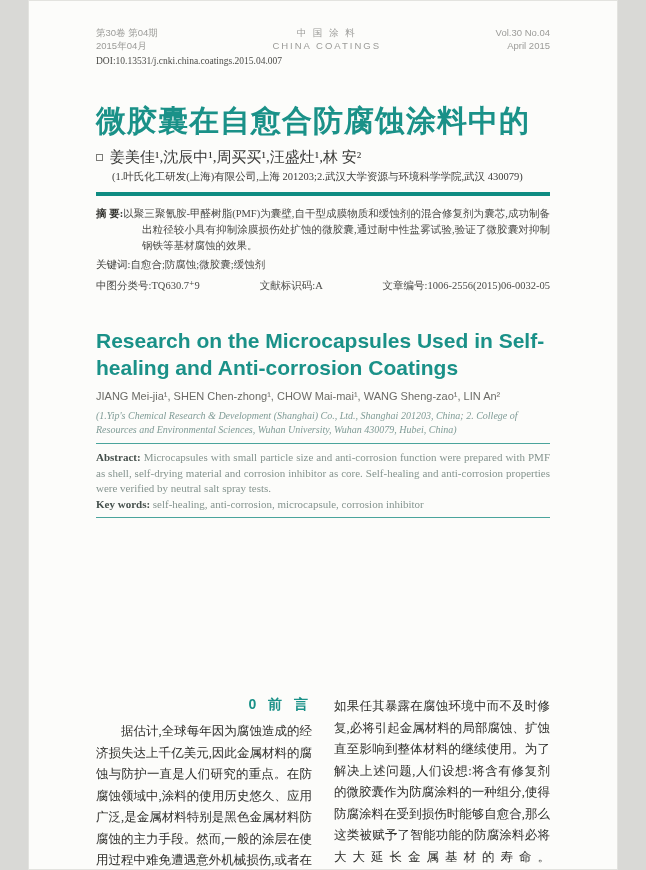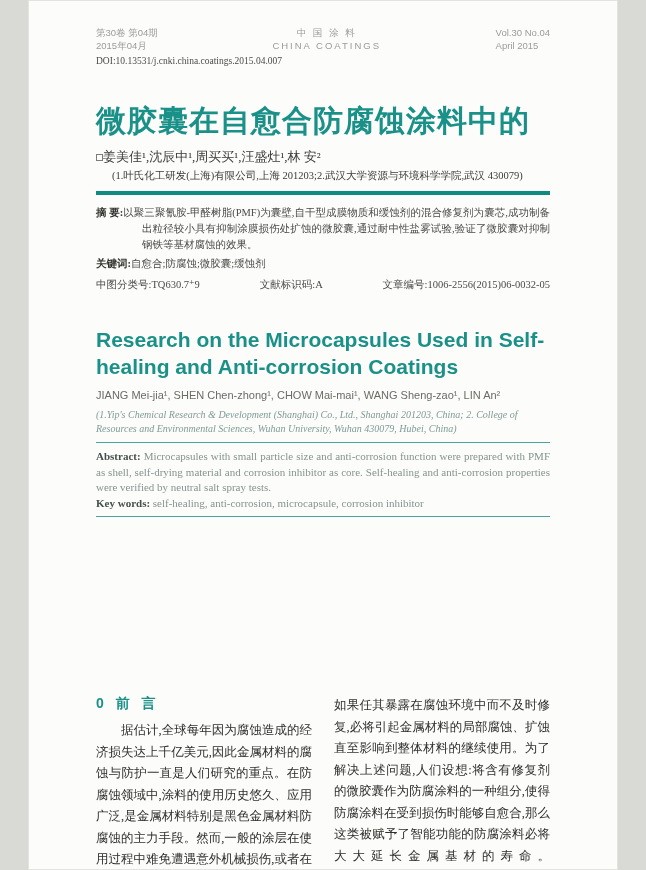--- a/index.html
+++ b/index.html
@@ -11,28 +11,28 @@
     margin: 0 auto;
     background: #fcfcfa;
     box-shadow: inset 0 0 0 1px #e3e3df;
     overflow: hidden;
   }
   .content { padding: 26px 68px 0 68px; }
 
   
   .jheader { display:flex; justify-content:space-between; color:#9b9b98; font-size:9.5px; line-height:13px; font-family:"Liberation Sans",sans-serif; }
   .jheader .col-c { text-align:center; letter-spacing:2px; }
-  .jheader .col-r { }
+  .jheader .col-r { text-align:right; }
   .doi { margin-top:4px; font-size:9.5px; color:#4b4b48; }
 
   
   .title-cn { margin-top:36px; color:#1a9188; font-family:"Liberation Sans","DejaVu Sans",sans-serif; font-weight:bold; font-size:30px; line-height:37px; letter-spacing:1px; }
 
   
-  .authors-cn { margin-top:9px; font-size:13px; color:#3a3a38; display:flex; align-items:center; }
+  .authors-cn { margin-top:9px; font-size:15px; color:#3a3a38; display:flex; align-items:center; gap:7px; }
   .sq { display:inline-block; width:7px; height:7px; border:1px solid #7c7c78; flex:0 0 auto; }
   .affil-cn { margin-top:3px; padding-left:16px; font-size:10.5px; color:#3a3a38; }
 
   .bar-teal { margin-top:8px; height:4px; background:#0f8c82; }
 
   
   .abs-cn { margin-top:10px; font-size:10.5px; color:#4a4a47; line-height:16px; }
   .abs-cn p.abs { padding-left:46px; text-indent:-46px; text-align:justify; }
   .abs-cn .lbl { font-weight:bold; color:#33332f; }
   .kw-cn { margin-top:4px; font-size:10.5px; color:#4a4a47; }
@@ -44,21 +44,21 @@
   .affil-en { margin-top:7px; font-size:10px; font-style:italic; color:#7f9b96; line-height:13.5px; }
   .rule-teal { margin-top:7px; border-top:1.5px solid #4aa49c; }
   .abs-en { margin-top:6px; font-size:11px; line-height:15.5px; color:#85948f; text-align:justify; }
   .abs-en .lbl { font-weight:bold; color:#45504c; font-style:normal; }
   .kw-en { font-size:11px; line-height:15.5px; color:#85948f; }
   .rule-teal2 { margin-top:5px; border-top:1.5px solid #4aa49c; }
 
   
   .bodycols { margin-top:178px; display:flex; gap:22px; }
   .col { width:244px; }
-  .sec-head { color:#1a9188; font-family:"Liberation Sans",sans-serif; font-weight:bold; font-size:14px; letter-spacing:4px; margin-bottom:7px; }
+  .sec-head { color:#1a9188; font-family:"Liberation Sans",sans-serif; font-weight:bold; font-size:14px; letter-spacing:4px; margin-bottom:7px;text-align:right; }
   .para { font-size:12.5px; line-height:21.5px; color:#2e2e2b; text-align:justify; }
   .para.indent { text-indent:2em; }
 
   
   .pfooter { position:absolute; left:68px; bottom:16px; }
   .pnum { font-size:10px; color:#4a4a47; font-family:"Liberation Sans",sans-serif; }
   .pline { width:130px; border-top:1px solid #55554f; margin-top:2px; }
   .dept-cn { margin-top:4px; color:#2e8f86; font-size:10px; }
   .dept-en { margin-top:2px; color:#2e8f86; font-size:10px; font-style:italic; }
 </style>
@@ -92,21 +92,21 @@
       <span class="sq"></span>
       <span>姜美佳¹,沈辰中¹,周买买¹,汪盛灶¹,林  安²</span>
     </div>
     <div class="affil-cn">(1.叶氏化工研发(上海)有限公司,上海 201203;2.武汉大学资源与环境科学学院,武汉 430079)</div>
 
     <div class="bar-teal"></div>
 
     <div class="abs-cn">
       <p class="abs"><span class="lbl">摘  要:</span><span>以聚三聚氰胺-甲醛树脂(PMF)为囊壁,自干型成膜物质和缓蚀剂的混合修复剂为囊芯,成功制备出粒径较小具有抑制涂膜损伤处扩蚀的微胶囊,通过耐中性盐雾试验,验证了微胶囊对抑制钢铁等基材腐蚀的效果。</span></p>
     </div>
-    <div class="kw-cn"><span class="lbl" style="font-weight:bold;color:#33332f">关键词:</span><span>自愈合;防腐蚀;微胶囊;缓蚀剂</span></div>
+    <div class="kw-cn"><span class="lbl" style="font-weight:normal;color:#33332f">关键词:</span><span>自愈合;防腐蚀;微胶囊;缓蚀剂</span></div>
 
     <div class="meta-row">
       <span><span>中图分类号:</span><span>TQ630.7⁺9</span></span>
       <span><span>文献标识码:</span><span>A</span></span>
       <span><span>文章编号:</span><span>1006-2556(2015)06-0032-05</span></span>
     </div>
 
     <div class="title-en">Research on the Microcapsules Used in Self-healing and Anti-corrosion Coatings</div>
     <div class="authors-en">JIANG Mei-jia¹, SHEN Chen-zhong¹, CHOW Mai-mai¹, WANG Sheng-zao¹, LIN An²</div>
     <div class="affil-en">(1.Yip's Chemical Research &amp; Development (Shanghai) Co., Ltd., Shanghai 201203, China; 2. College of Resources and Environmental Sciences, Wuhan University, Wuhan 430079, Hubei, China)</div>

